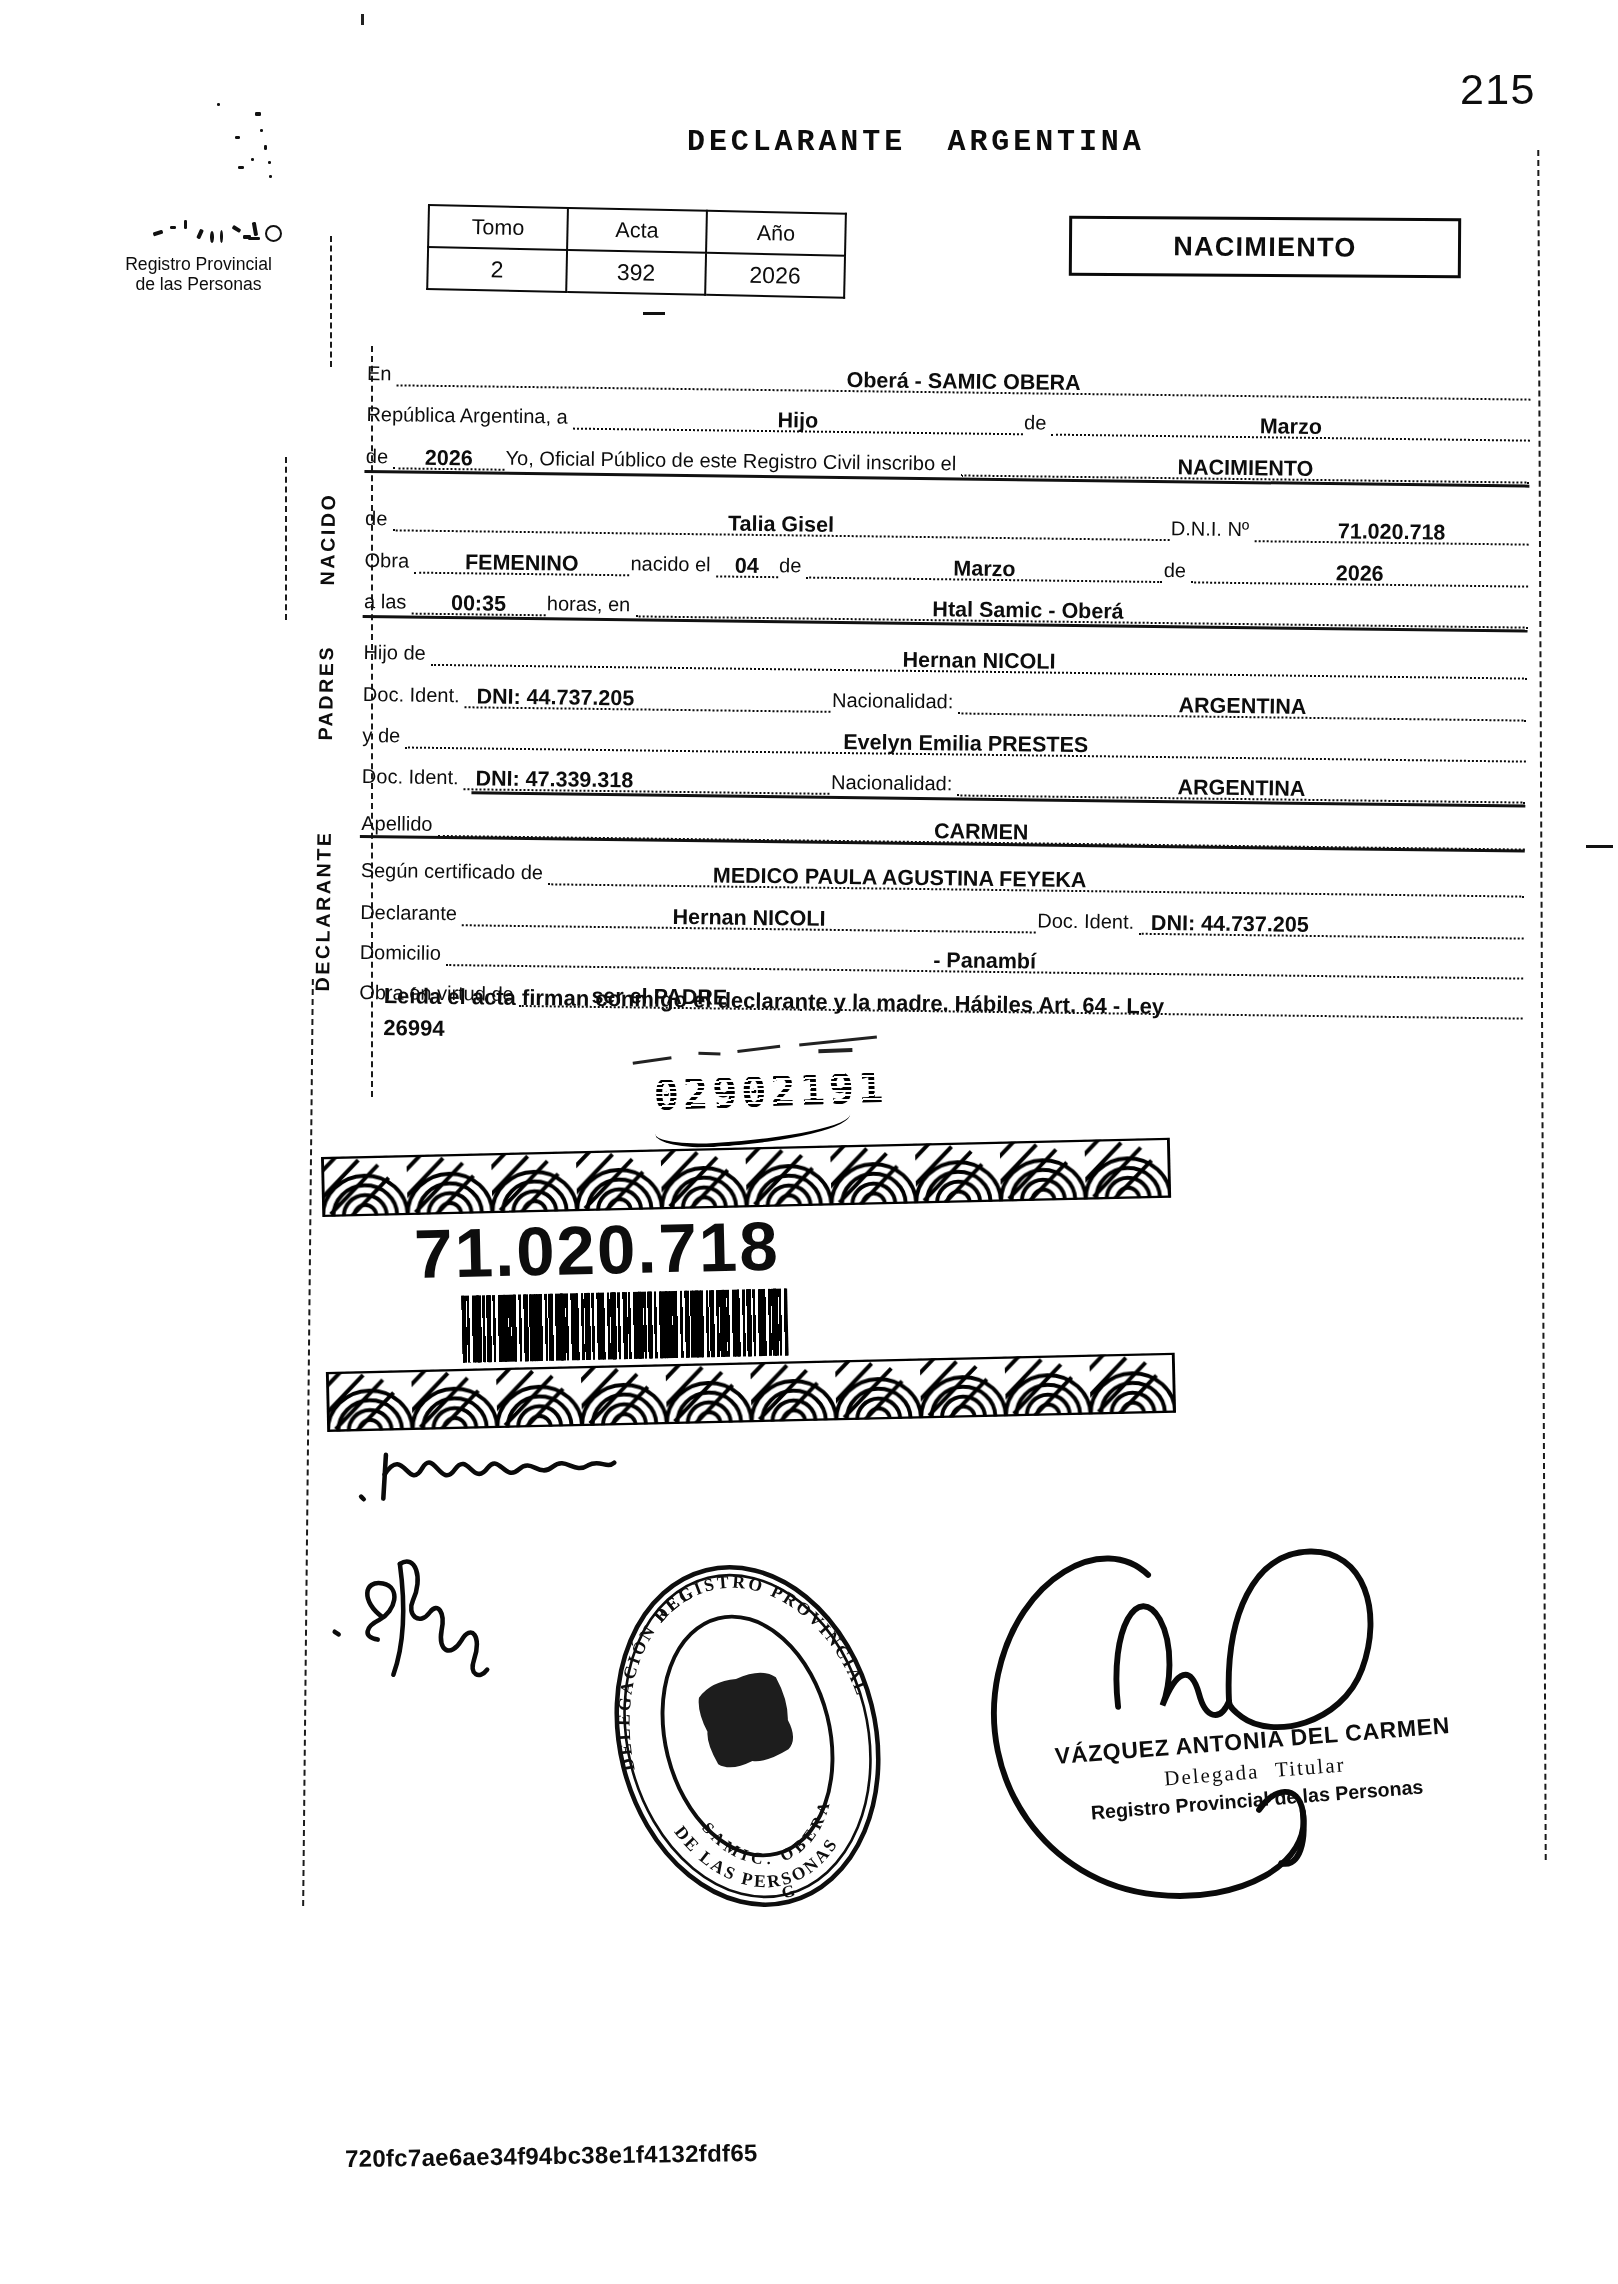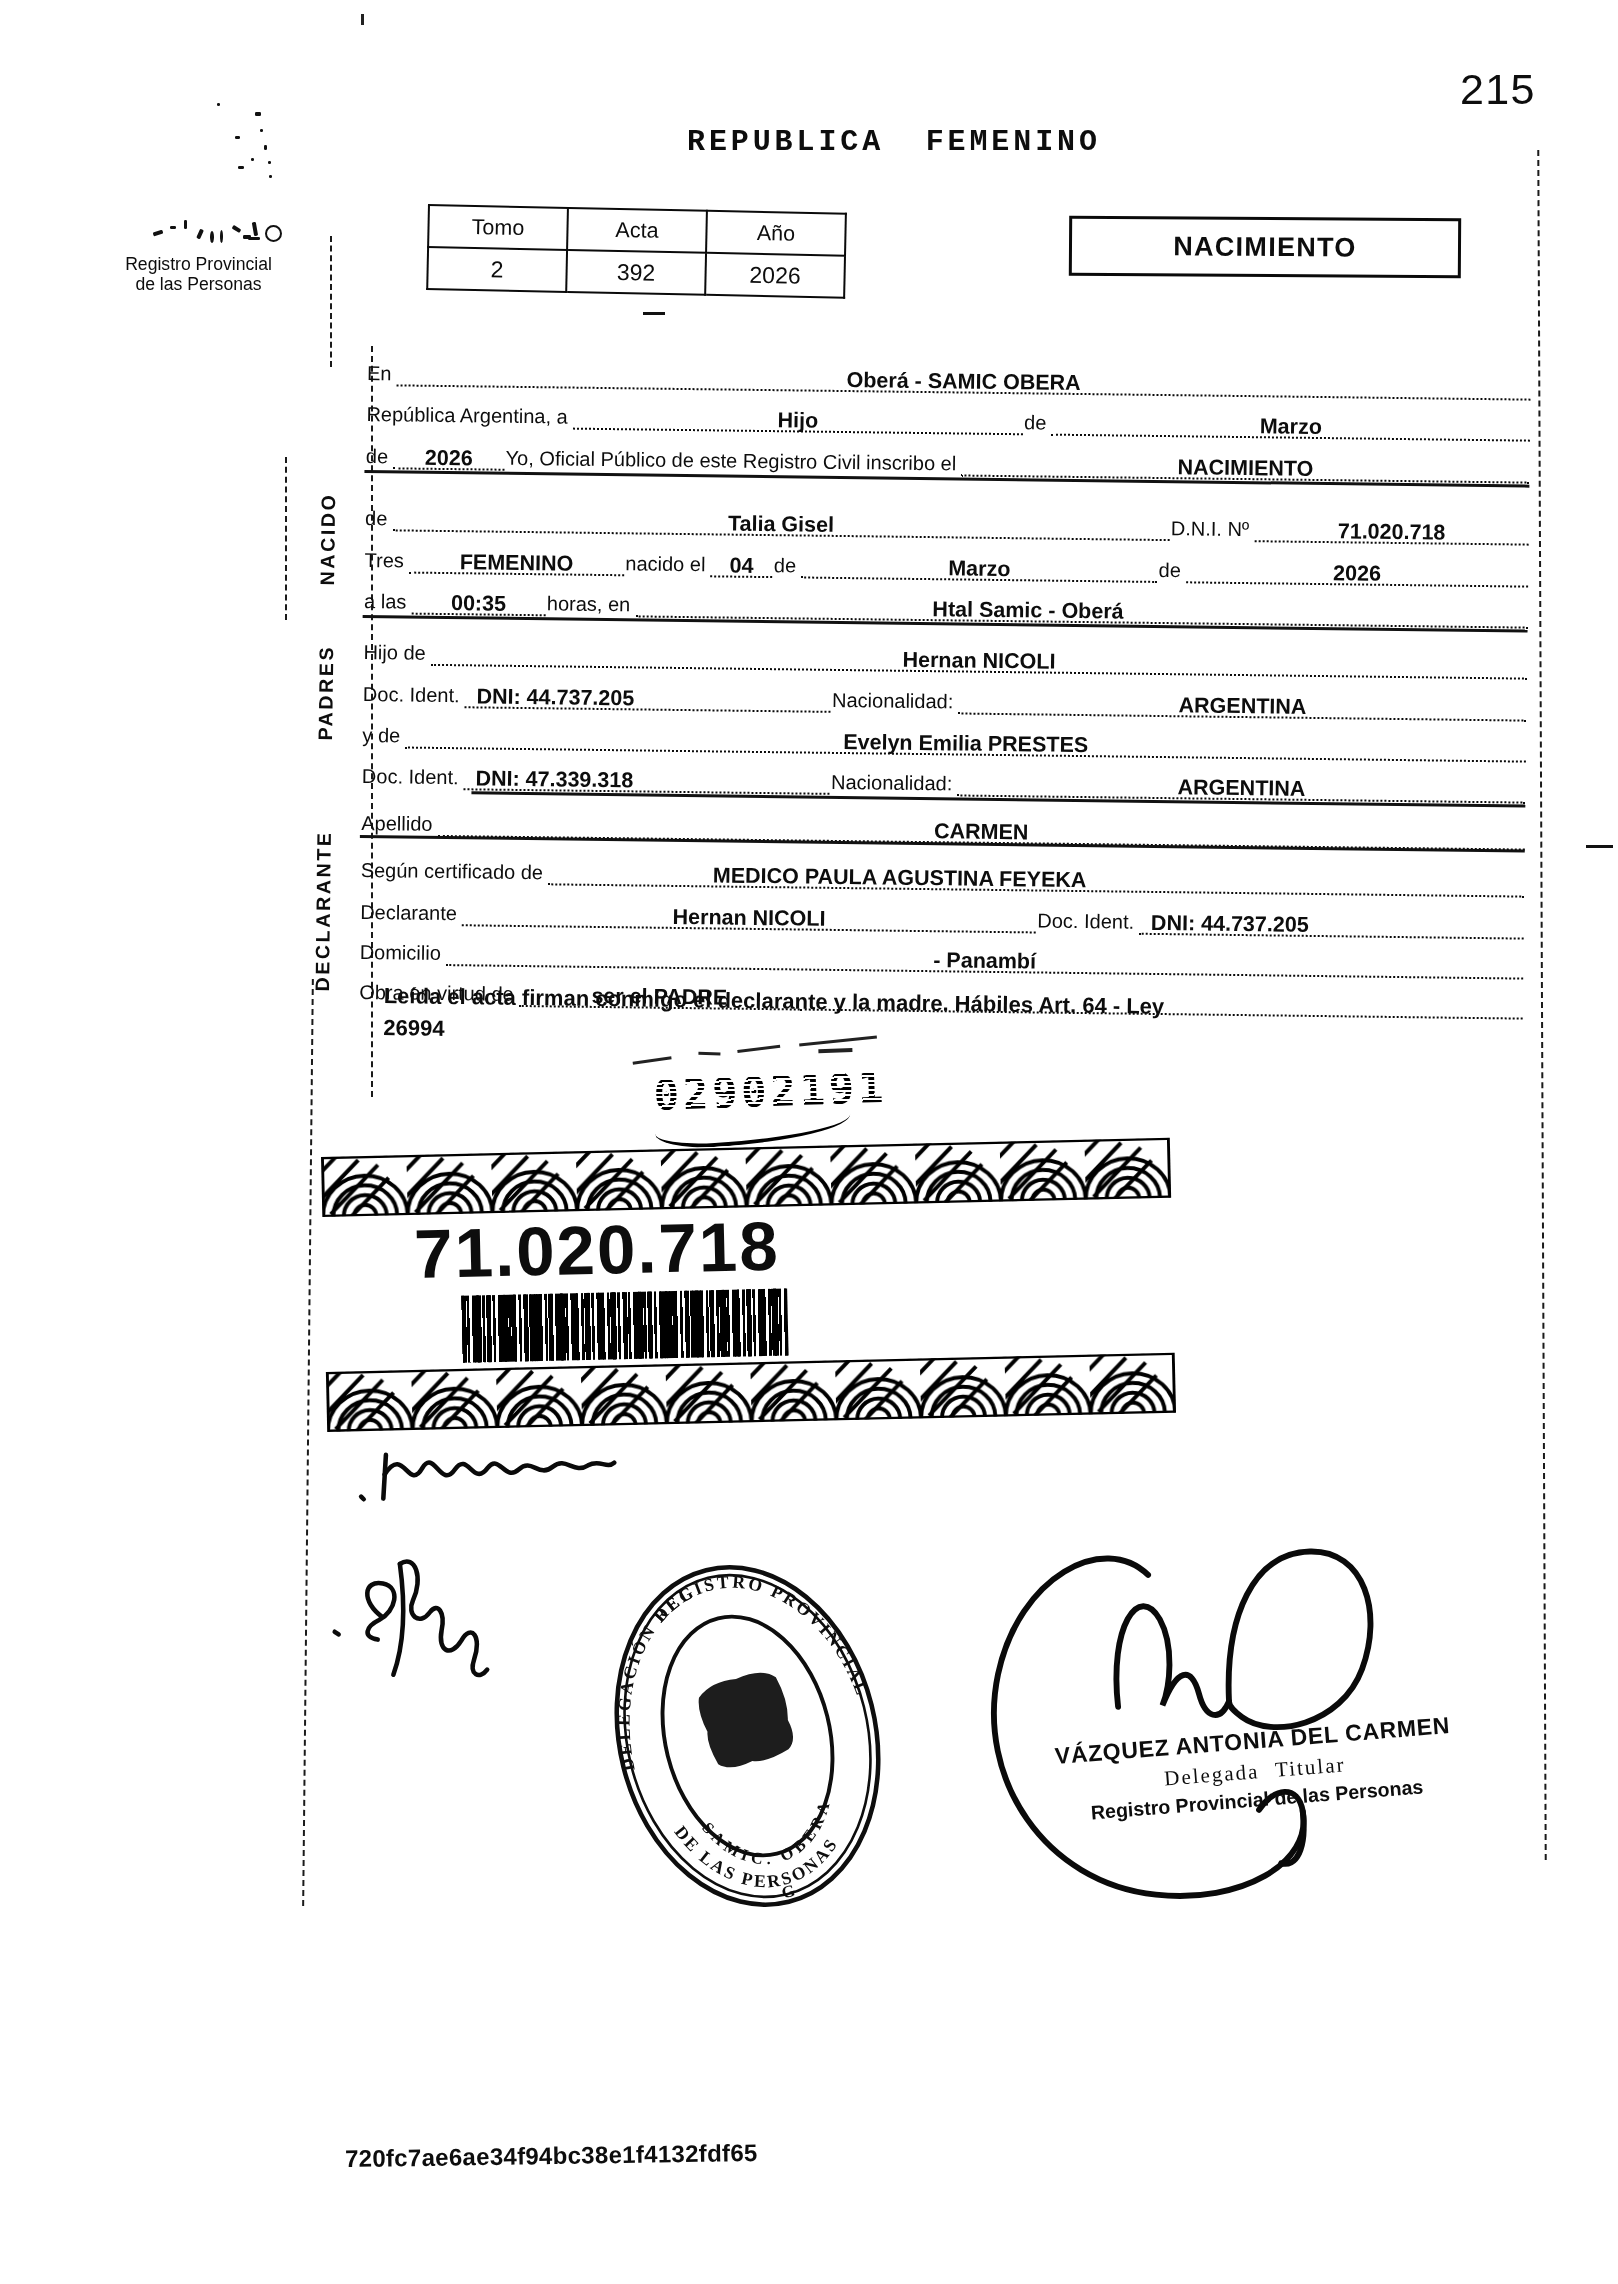--- a/index.html
+++ b/index.html
@@ -74,21 +74,21 @@
   .hash{font-size:24px;font-weight:bold;letter-spacing:0.3px;transform:rotate(-0.85deg);}
   svg{display:block;}
 </style>
 </head>
 <body>
 
 <div class="page">
 
   <div class="abs page-number" style="left:1460px;top:65px;">215</div>
 
-  <div class="abs doc-title" style="left:687px;top:125px;">REPUBLICA FEMENINO</div>
+  <div class="abs doc-title" style="left:687px;top:125px;">DECLARANTE ARGENTINA</div>
   <div class="abs" style="left:361px;top:14.4px;width:3.3px;height:10.4px;background:#222;"></div>
 
   <div class="abs" style="left:196px;top:98px;width:91px;height:85px;">
     <i class="speck" style="left:21px;top:5.2px;"></i>
       <i class="speck" style="left:59px;top:14.4px;width:5.9px;"></i>
     <i class="speck" style="left:64px;top:31px;"></i>
       <i class="speck" style="left:39px;top:38px;width:5.2px;"></i>
     <i class="speck" style="left:68px;top:47px;height:5.2px;"></i>
       <i class="speck" style="left:55px;top:60px;"></i>
     <i class="speck" style="left:72px;top:63px;"></i>
@@ -182,21 +182,21 @@
       <span class="dl" style="width:777px;">
         <span class="vl">Talia Gisel</span>
       </span>
       <span class="lb">D.N.I. Nº</span>
       <span class="dl grow">
         <span class="vl">71.020.718</span>
       </span>
     </div>
 
     <div class="frow" style="top:187px;">
-      <span class="lb">Tres</span>
+      <span class="lb">Obra</span>
       <span class="dl" style="width:215px;">
         <span class="vl">FEMENINO</span>
       </span>
       <span class="lb">nacido el</span>
       <span class="dl" style="width:62px;">
         <span class="vl">04</span>
       </span>
       <span class="lb">de</span>
       <span class="dl" style="width:356px;">
         <span class="vl">Marzo</span>

